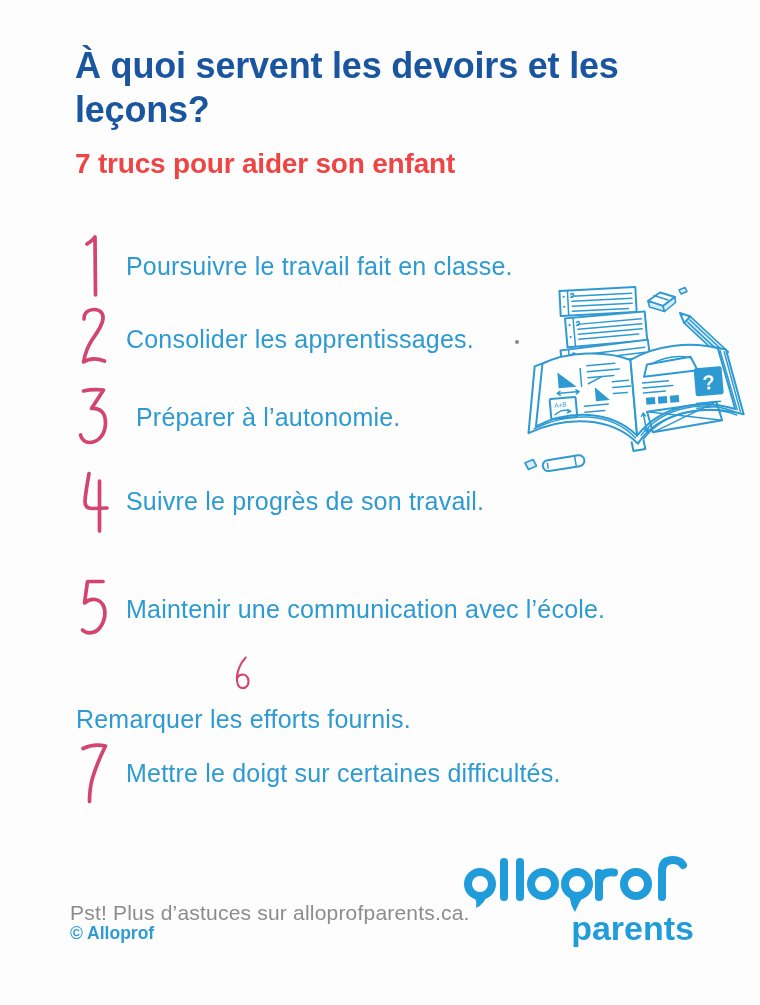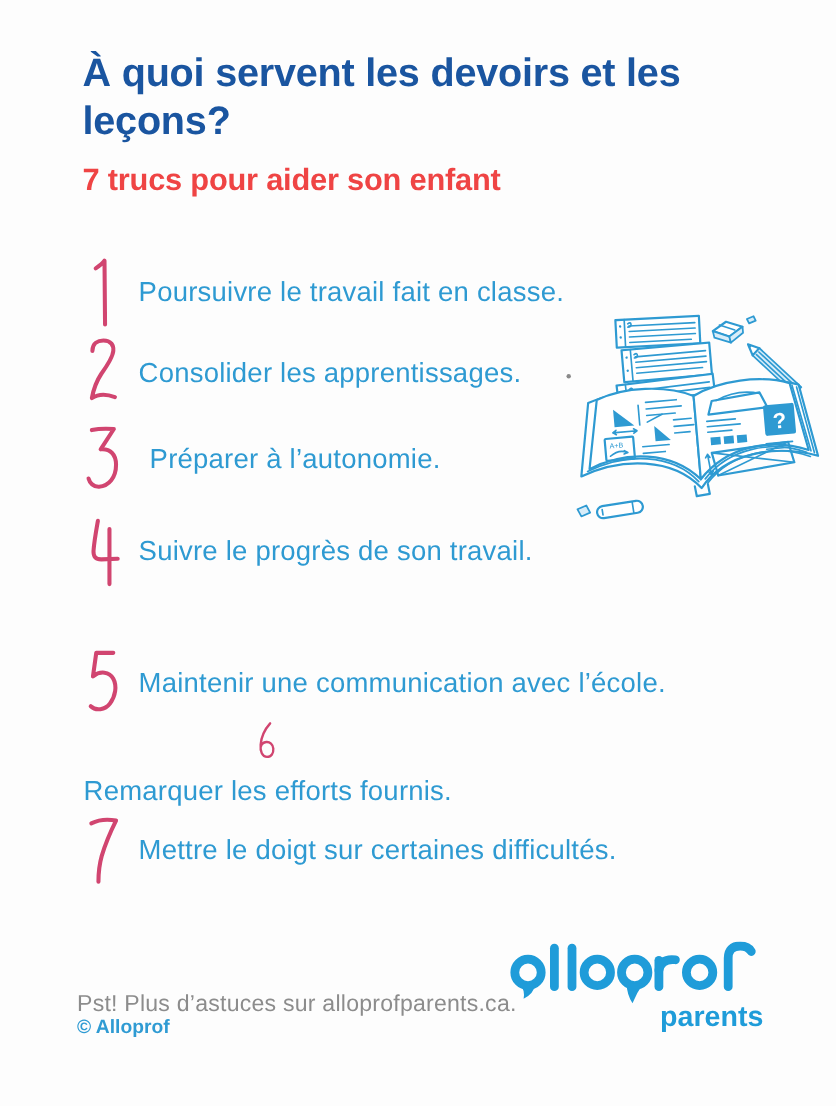--- a/index.html
+++ b/index.html
@@ -29,21 +29,21 @@
     position:absolute;left:76px;height:70px;
     display:flex;align-items:center;gap:12px;
   }
   .tip-num{width:38px;height:66px;flex:0 0 38px;}
   .tip-num path{fill:none;stroke:#d14570;stroke-width:3.7;stroke-linecap:round;stroke-linejoin:round;}
   .tip-text{
     font-size:25px;color:#2e9ad2;letter-spacing:0.2px;
     white-space:nowrap;
   }
   .row-1{top:231px;} .row-2{top:304px;} .row-3{top:382px;gap:22px;}
-  .row-4{top:466px;} .row-5{top:586px;} .row-6{top:655px;flex-direction:column;} .row-7{top:738px;}
+  .row-4{top:466px;} .row-5{top:574px;} .row-6{top:655px;flex-direction:column;} .row-7{top:738px;}
 
   
   .illus{position:absolute;left:502px;top:278px;width:250px;height:200px;}
   .illus .st{fill:none;stroke:#2e9ad2;stroke-width:2;stroke-linecap:round;stroke-linejoin:round;}
   .illus .thin{fill:none;stroke:#2e9ad2;stroke-width:1.5;stroke-linecap:round;}
   .illus .wfill{fill:#ffffff;stroke:#2e9ad2;stroke-width:2;stroke-linejoin:round;}
   .illus .lfill{fill:#d8edf9;stroke:#2e9ad2;stroke-width:1.6;stroke-linejoin:round;}
   .illus .bfill{fill:#2e9ad2;stroke:none;}
 
   
@@ -53,21 +53,21 @@
   }
   .copyright{
     position:absolute;left:70px;top:923px;
     font-size:17.5px;font-weight:700;color:#2f9bd3;
   }
   .logo-wordmark{position:absolute;left:462px;top:856px;width:232px;height:60px;}
   .logo-wordmark .lg{fill:none;stroke:#1f9cd9;stroke-width:8;stroke-linecap:round;}
   .logo-wordmark .lgf{fill:#1f9cd9;stroke:none;}
   .logo-sub{
     position:absolute;right:66px;top:909px;
-    font-size:26px;font-weight:700;color:#1f9cd9;letter-spacing:0px;
+    font-size:34px;font-weight:700;color:#1f9cd9;letter-spacing:0px;
   }
 </style>
 </head>
 <body>
 
 <div class="canvas">
 
   <div class="title">
     <div>À quoi servent les devoirs et les</div>
     <div>leçons?</div>

